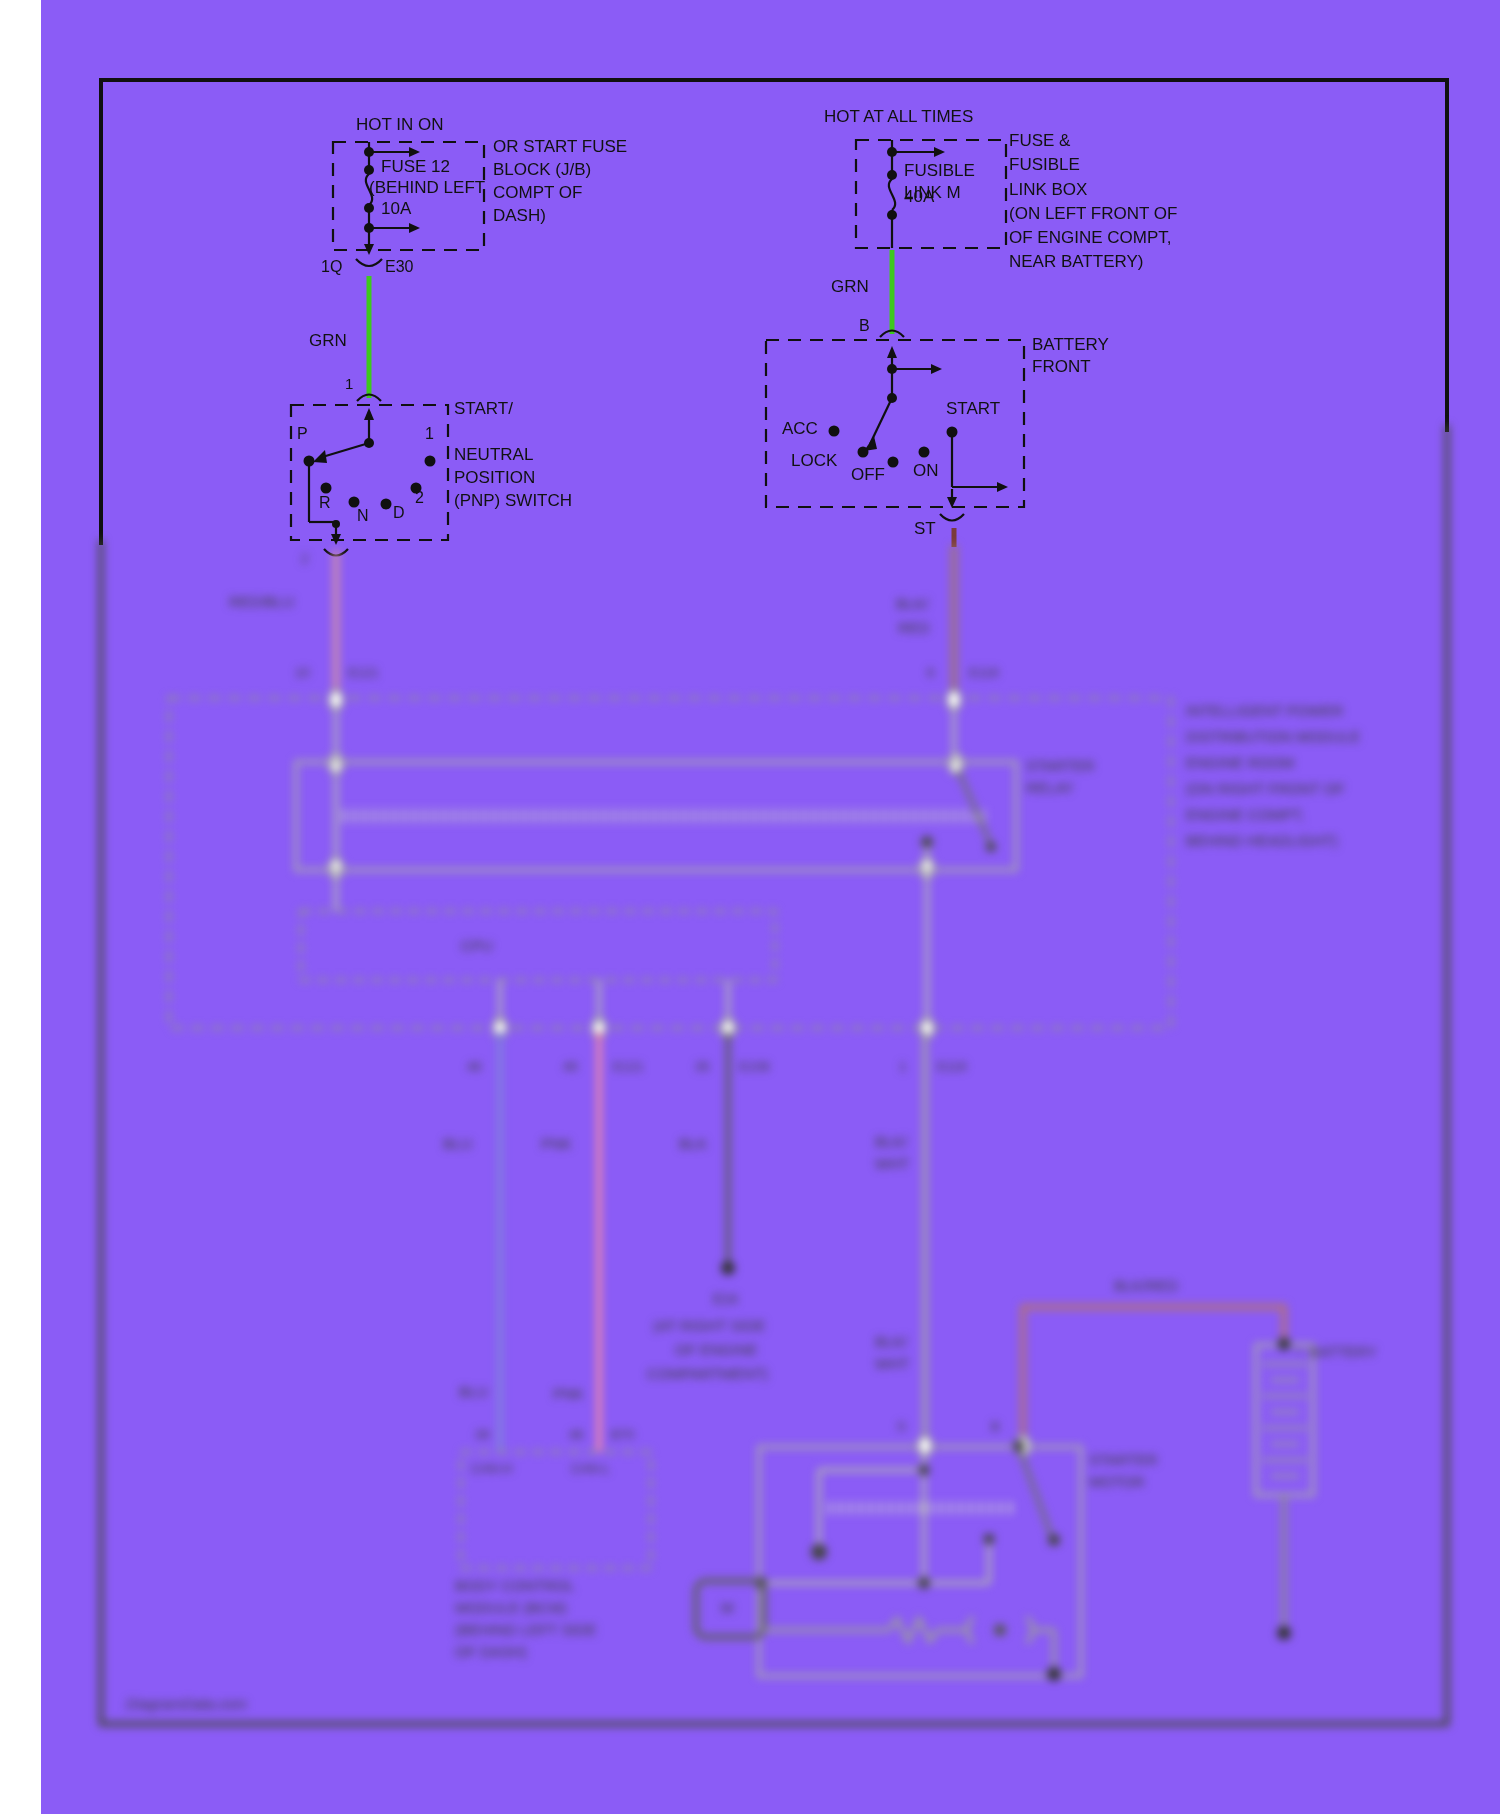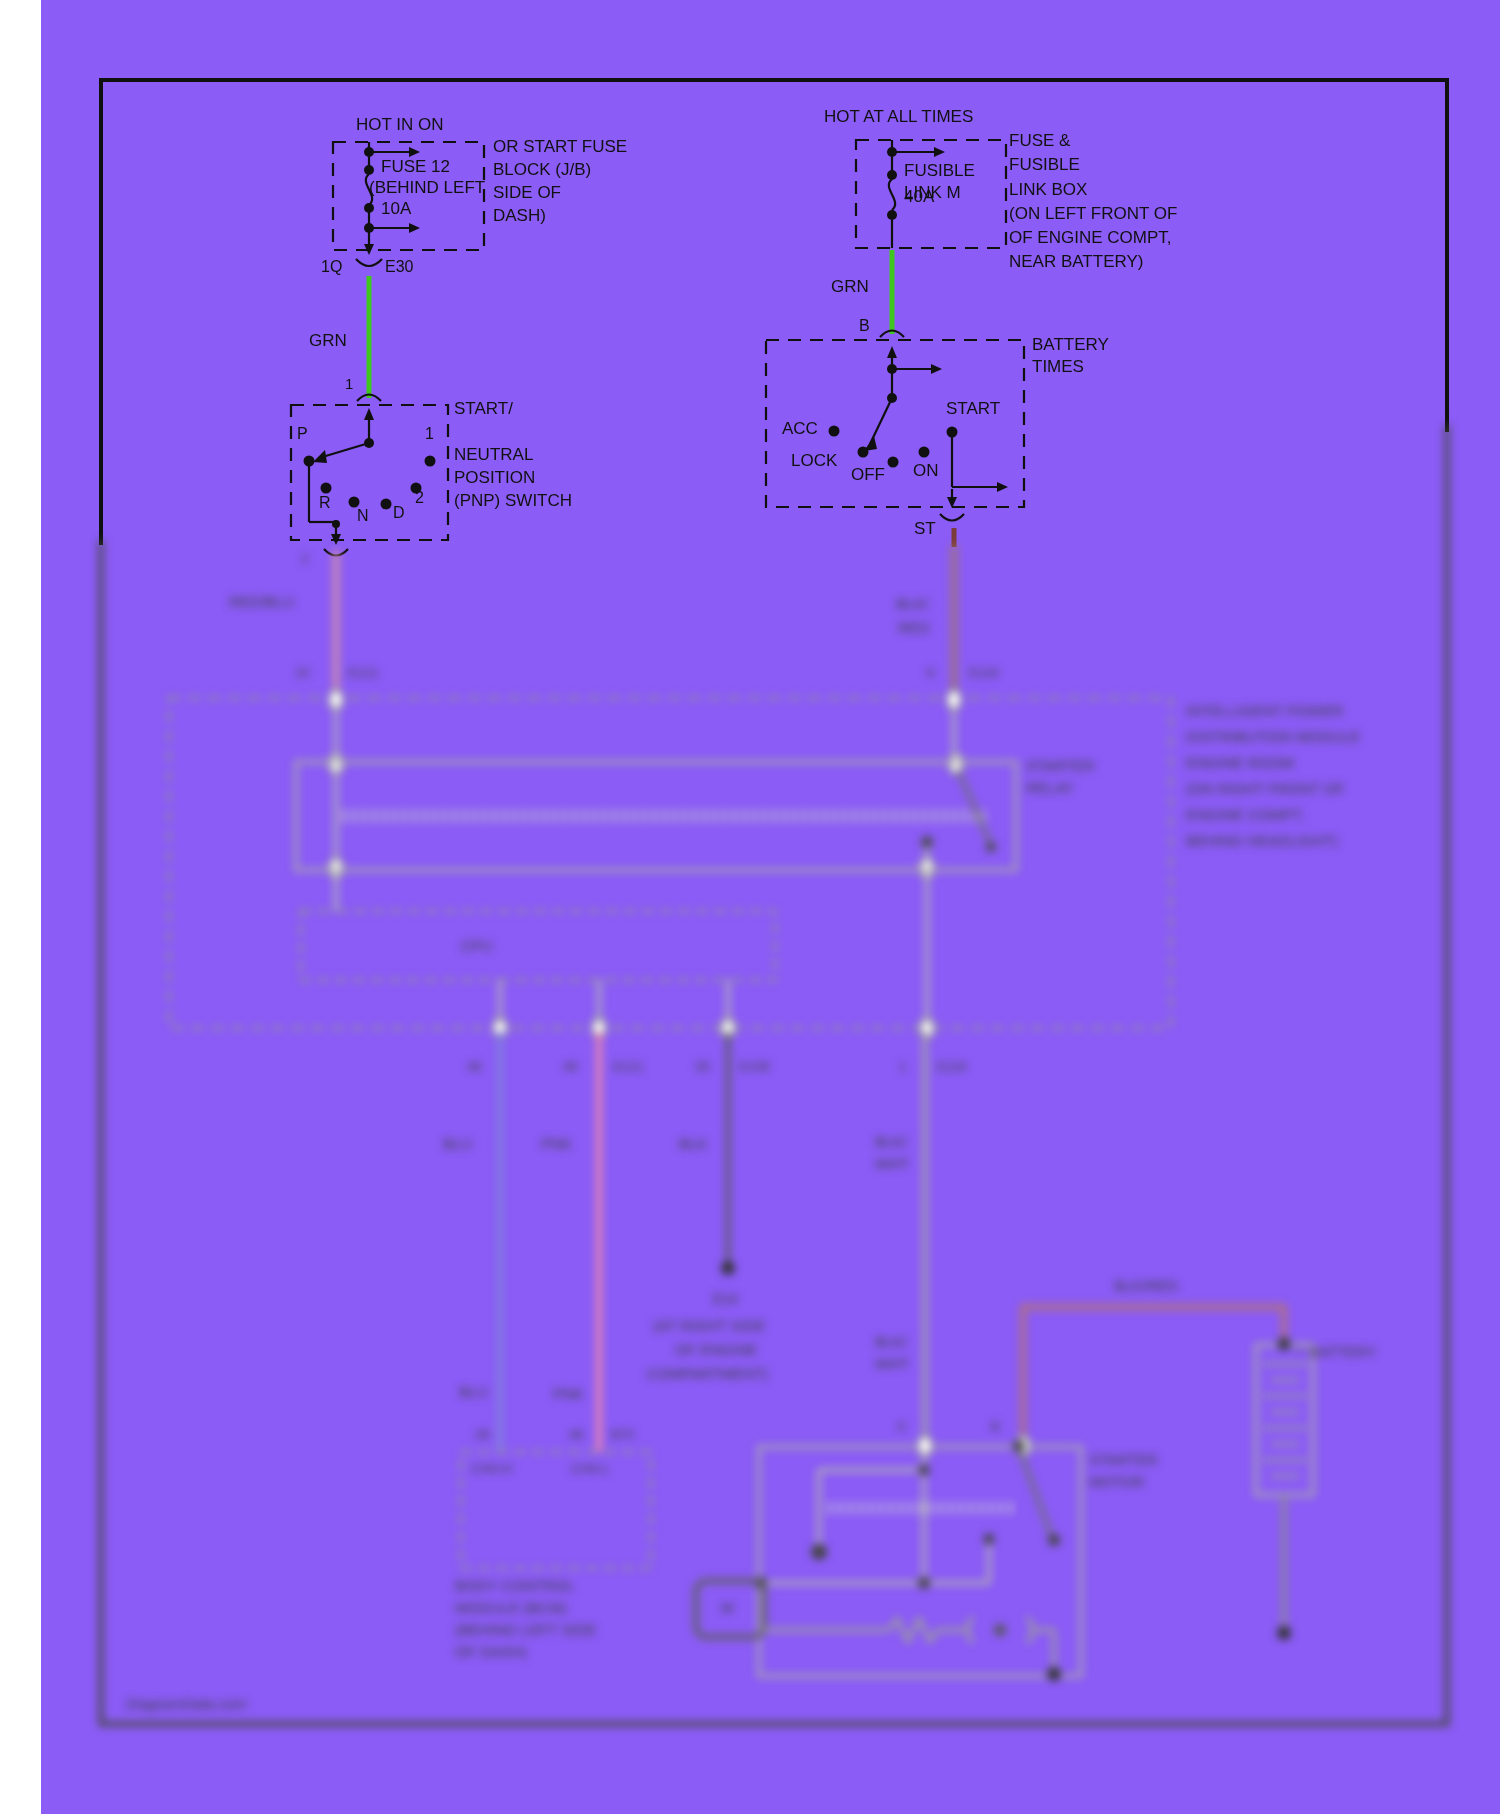--- a/index.html
+++ b/index.html
@@ -110,21 +110,21 @@
     <path d="M899,514 Q911,527 923,514" fill="none" stroke="#101010" stroke-width="2.2"></path>
     <line x1="913" y1="528" x2="913" y2="547" stroke="#7a3b3b" stroke-width="5"></line>
   </svg>
 
   <div class="lbl t17" style="left:315px;top:116px;">HOT IN ON</div>
   <div class="lbl t17" style="left:340px;top:158px;">FUSE 12</div>
   <div class="lbl t17" style="left:328px;top:179px;">(BEHIND LEFT</div>
   <div class="lbl t17" style="left:340px;top:200px;">10A</div>
   <div class="lbl t17" style="left:452px;top:138px;">OR START FUSE</div>
   <div class="lbl t17" style="left:452px;top:161px;">BLOCK (J/B)</div>
-  <div class="lbl t17" style="left:452px;top:184px;">SIDE OF</div>
+  <div class="lbl t17" style="left:452px;top:184px;">COMPT OF</div>
   <div class="lbl t17" style="left:452px;top:207px;">DASH)</div>
   <div class="lbl t16" style="left:280px;top:259px;">1Q</div>
   <div class="lbl t16" style="left:344px;top:259px;">E30</div>
   <div class="lbl t17" style="left:268px;top:332px;">GRN</div>
   <div class="lbl t15" style="left:304px;top:376px;">1</div>
 
   <div class="lbl t17" style="left:783px;top:108px;">HOT AT ALL TIMES</div>
   <div class="lbl t17" style="left:863px;top:162px;">FUSIBLE</div>
   <div class="lbl t17" style="left:863px;top:184px;">LINK M</div>
   <div class="lbl t17" style="left:863px;top:188px;text-align:right;">40A</div>
@@ -142,21 +142,21 @@
   <div class="lbl t17" style="left:413px;top:469px;">POSITION</div>
   <div class="lbl t17" style="left:413px;top:492px;">(PNP) SWITCH</div>
   <div class="lbl t16" style="left:256px;top:426px;">P</div>
   <div class="lbl t16" style="left:384px;top:426px;">1</div>
   <div class="lbl t16" style="left:278px;top:495px;">R</div>
   <div class="lbl t16" style="left:316px;top:508px;">N</div>
   <div class="lbl t16" style="left:352px;top:505px;">D</div>
   <div class="lbl t16" style="left:374px;top:490px;">2</div>
 
   <div class="lbl t17" style="left:991px;top:336px;">BATTERY</div>
-  <div class="lbl t17" style="left:991px;top:358px;">TIMES</div>
+  <div class="lbl t17" style="left:991px;top:358px;">FRONT</div>
   <div class="lbl t17" style="left:741px;top:420px;">ACC</div>
   <div class="lbl t17" style="left:750px;top:452px;">LOCK</div>
   <div class="lbl t17" style="left:810px;top:466px;">OFF</div>
   <div class="lbl t17" style="left:872px;top:462px;">ON</div>
   <div class="lbl t17" style="left:905px;top:400px;">START</div>
   <div class="lbl t17" style="left:873px;top:520px;">ST</div>
 
   <div class="blur-wrap">
     <svg width="1500" height="1814">
 

